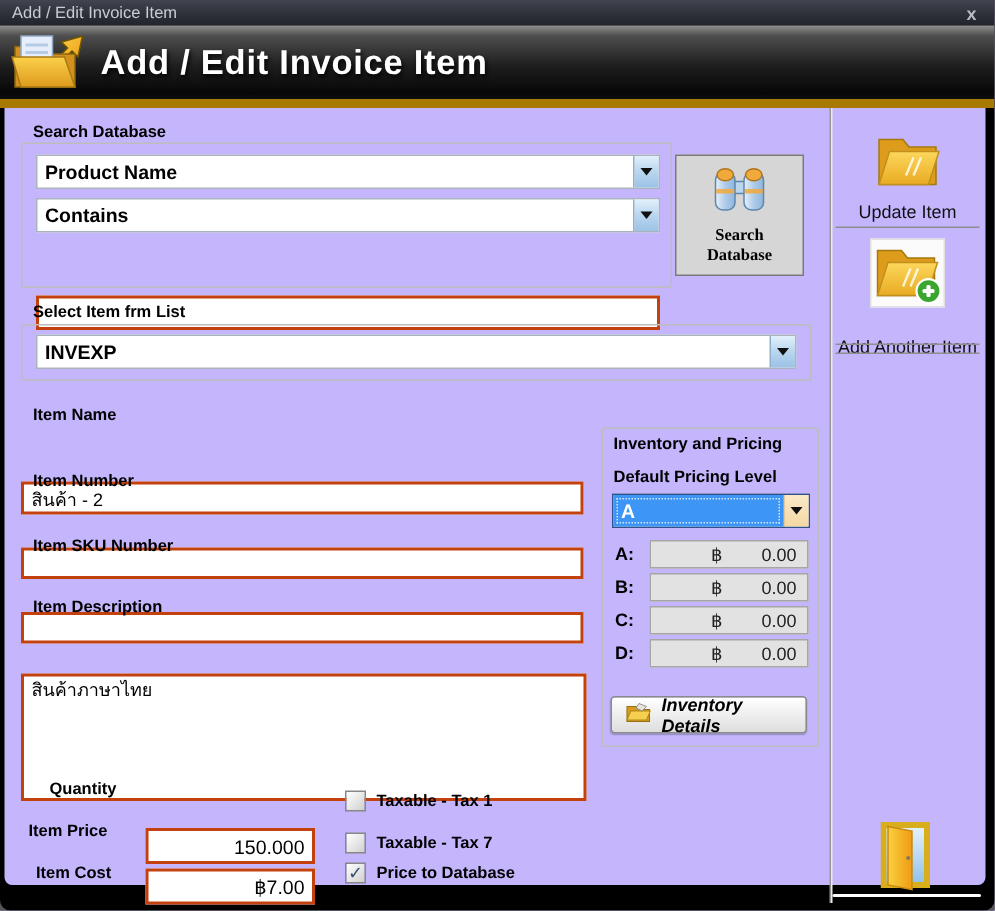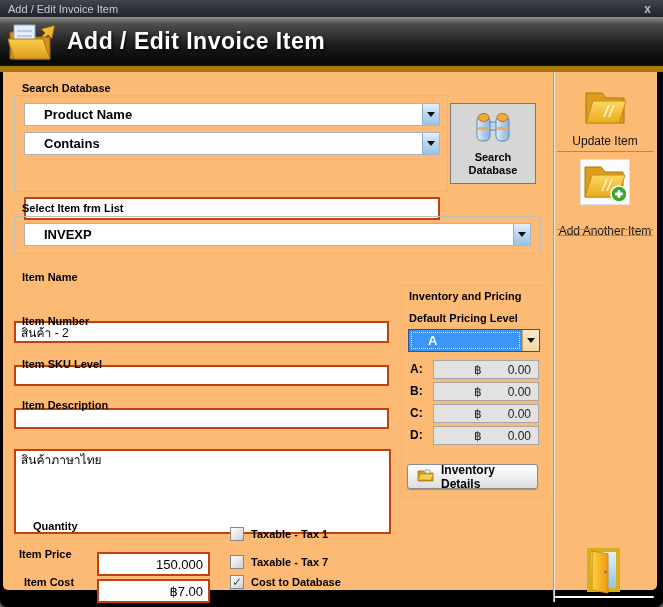--- a/index.html
+++ b/index.html
@@ -32,33 +32,33 @@
   .header .hicon { margin:0 10px 0 7px; }
   .header h1 {
     color:#fff; font-size:23px; font-weight:bold; letter-spacing:.5px;
     text-shadow:1px 2px 3px rgba(0,0,0,.9);
   }
   .stripe { position:absolute; left:0; top:66px; width:663px; height:6px; background:#a97906; }
 
   
   .page {
     position:absolute; left:3px; top:72px; width:654px; height:518px;
-    background:#fdba74; border-radius:0 0 5px 5px;
+    background:#c4b5fd; border-radius:0 0 5px 5px;
   }
 
   .lbl { position:absolute; font-size:11px; font-weight:bold; color:#000; white-space:nowrap; }
 
   .groupbox { position:absolute; border:1px solid #bdbdbd; border-radius:2px; }
 
   
   .combo {
     position:absolute; background:#fff; border:1px solid #aab4be;
     display:flex; align-items:stretch; height:23px;
   }
-  .combo .ctxt { flex:1; display:flex; align-items:center; padding:0 19px;
+  .combo .ctxt { flex:1; display:flex; align-items:center; padding:0 5px;
     font-size:13px; font-weight:bold; color:#000; overflow:hidden; white-space:nowrap; }
   .dropbtn {
     width:17px; display:flex; align-items:center; justify-content:center;
     background:linear-gradient(180deg,#e3f0fb 0%,#bcd8f0 45%,#9cc2e6 100%);
     border-left:1px solid #8fb0cc; cursor:pointer;
   }
   .dropbtn.tan { background:linear-gradient(180deg,#fbe9c8 0%,#f4d8a4 100%); border-left:1px solid #c9a05e; }
   .tri { width:0; height:0; border-left:4px solid transparent; border-right:4px solid transparent; border-top:5px solid #101010; }
 
   .combo.sel { border:1px solid #30518c; }
@@ -69,37 +69,37 @@
     position:absolute; background:#fff; border:2px solid #c2410c;
     font-family:Liberation Sans, sans-serif; font-size:13px; color:#000; padding:0 5px;margin-top:36px;
   }
   .tb.num { text-align:right; }
   textarea.tb { resize:none; padding:2px 5px; font-size:12px; line-height:15px; }
 
   
   .bigbtn {
     position:absolute; border:1px solid #7a7a7a; background:#d6d6d6;
     display:flex; flex-direction:column; align-items:center; justify-content:center;
-    gap:4px; cursor:pointer; text-align:center;
+    gap:4px; cursor:pointer; text-align:center;font-family:Liberation Serif, serif;
   }
   .bigbtn .blabel { font-size:11px; font-weight:bold; line-height:13px; }
 
   
   .plvl-label { position:absolute; font-size:12px; font-weight:bold; }
   .pfield {
     position:absolute; height:19px; background:#e2e2e2; border:1px solid #a6a6a6;
     display:flex; align-items:center; justify-content:flex-end; gap:26px;
     font-size:12px; color:#222; padding:0 7px;
   }
 
   .invbtn {
     position:absolute; height:25px; border:1px solid #8a8a8a; border-radius:3px;
     background:linear-gradient(180deg,#ffffff 0%,#f0f0f0 45%,#dedede 100%);
     display:flex; align-items:center; gap:7px; padding:0 9px;
-    font-size:12px; font-weight:bold; cursor:pointer; box-shadow:0 1px 1px rgba(0,0,0,.25);
+    font-size:12px; font-weight:bold; cursor:pointer; box-shadow:0 1px 1px rgba(0,0,0,.25);font-style:italic;
   }
 
   
   .chk { position:absolute; display:flex; align-items:center; gap:7px; cursor:pointer; }
   .chk .box {
     width:14px; height:14px; border:1px solid #888;
     background:linear-gradient(135deg,#ffffff 0%,#e8e8e8 50%,#cfcfcf 100%);
     display:flex; align-items:center; justify-content:center;
     font-size:12px; font-weight:bold; color:#33516e; line-height:12px;
   }
@@ -209,21 +209,21 @@
           <span class="tri"></span>
         </span>
     </div>
 
     <div class="lbl" style="left:19px; top:199px;">Item Name</div>
     <input class="tb" style="left: 11px; top: 213px; width: 375px; height: 22px; font-size: 12px;" value="สินค้า - 2">
 
     <div class="lbl" style="left:19px; top:243px;">Item Number</div>
     <input class="tb" style="left: 11px; top: 257px; width: 375px; height: 21px;" value="">
 
-    <div class="lbl" style="left:19px; top:286px;">Item SKU Level</div>
+    <div class="lbl" style="left:19px; top:286px;">Item SKU Number</div>
     <input class="tb" style="left: 11px; top: 300px; width: 375px; height: 21px;" value="">
 
     <div class="lbl" style="left:19px; top:327px;">Item Description</div>
     <textarea class="tb" style="left: 11px; top: 341px; width: 377px; height: 85px;">สินค้าภาษาไทย</textarea>
 
     <div class="groupbox" style="left:398px; top:213px; width:145px; height:213px;">
       <div class="lbl" style="left:7px; top:4px;">Inventory and Pricing</div>
       <div class="lbl" style="left:7px; top:26px;">Default Pricing Level</div>
 
       <div class="combo sel" style="left:6px; top:43px; width:132px;">
@@ -281,21 +281,21 @@
     <div class="chk" style="left:227px; top:455px;">
       <span class="box"></span>
       <span class="clabel">Taxable - Tax 1</span>
     </div>
     <div class="chk" style="left:227px; top:483px;">
       <span class="box"></span>
       <span class="clabel">Taxable - Tax 7</span>
     </div>
     <div class="chk" style="left:227px; top:503px;">
       <span class="box">✓</span>
-      <span class="clabel">Cost to Database</span>
+      <span class="clabel">Price to Database</span>
     </div>
 
     <div class="side">
       <div class="divider"></div>
       <div class="divider2"></div>
 
       <div class="sidebtn" style="top:11px;text-align:right;">
         <span class="iconwrap">
           <svg width="46" height="40" viewBox="0 0 46 40">
             <defs>

